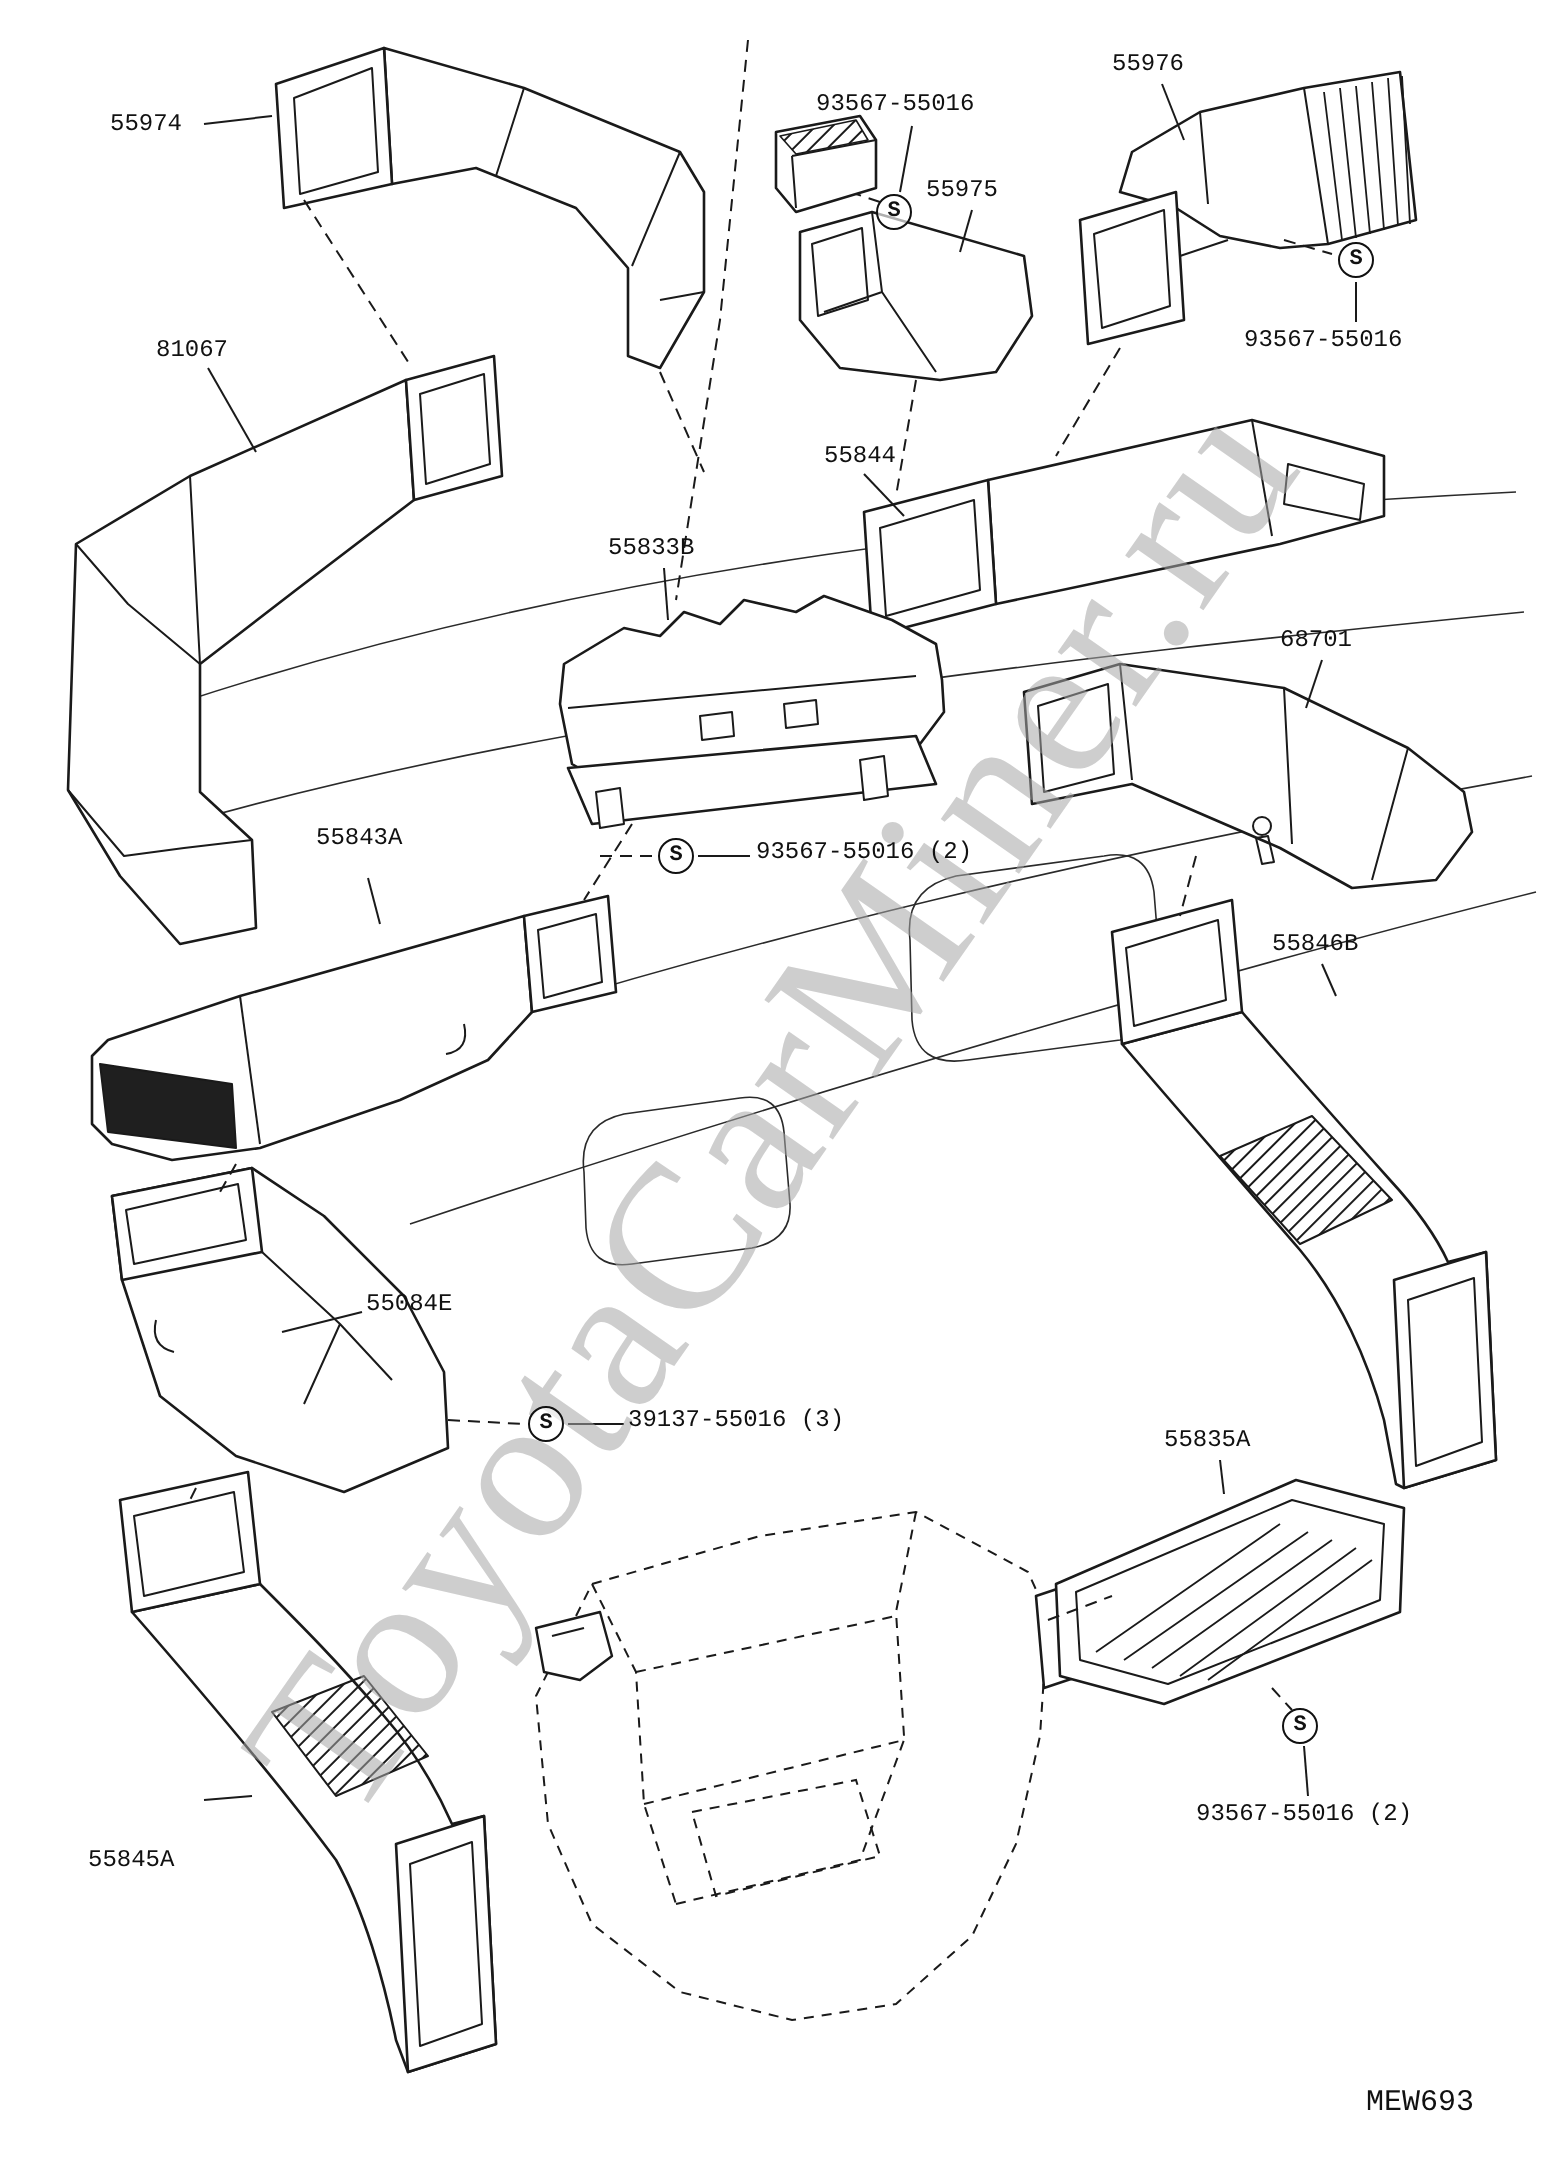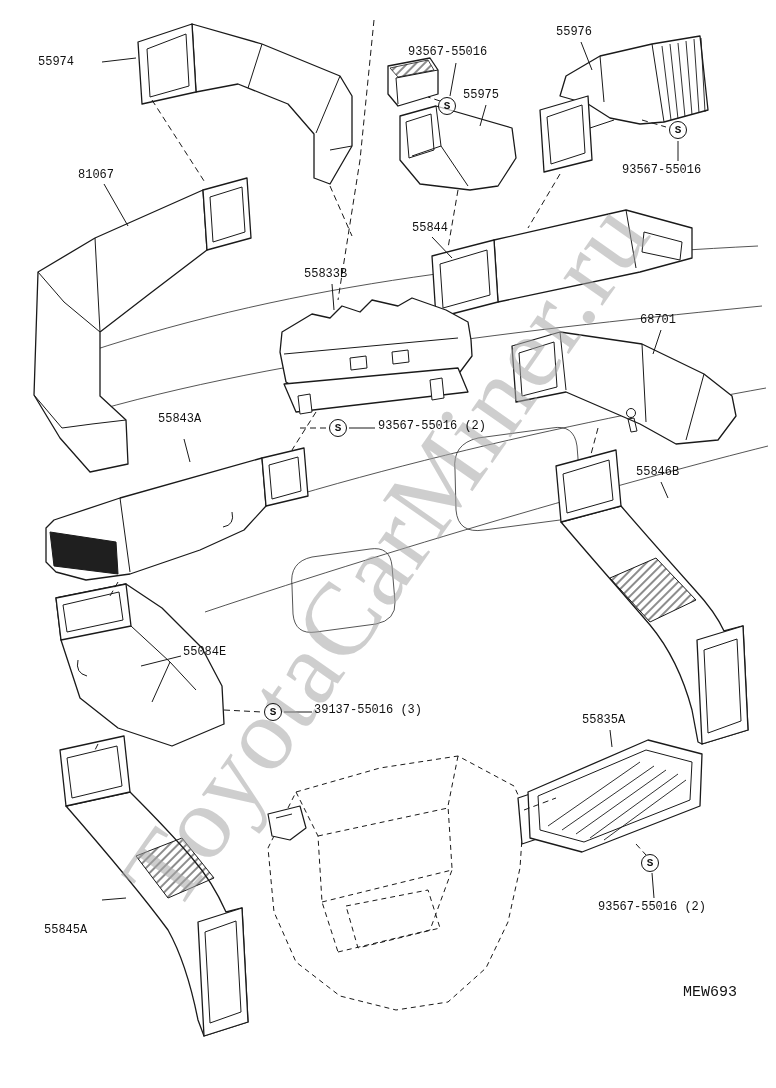--- a/index.html
+++ b/index.html
@@ -184,21 +184,21 @@
       <path d="M610,730 L612,747"></path>
       <path d="M102,900 L126,898"></path>
       <path d="M349,428 L375,428"></path>
       <path d="M284,712 L312,712"></path>
       <path d="M652,873 L654,898"></path>
     </g>
   </svg>
 
   <div id="watermark">ToyotaCarMiner.ru</div>
 
-  <div class="plabel" style="left:38px;top:55px">55974</div>
+  <div class="plabel" style="left:55px;top:55px">55974</div>
   <div class="plabel" style="left:78px;top:168px">81067</div>
   <div class="plabel" style="left:463px;top:88px">55975</div>
   <div class="plabel" style="left:556px;top:25px">55976</div>
   <div class="plabel" style="left:412px;top:221px">55844</div>
   <div class="plabel" style="left:304px;top:267px">55833B</div>
   <div class="plabel" style="left:640px;top:313px">68701</div>
   <div class="plabel" style="left:158px;top:412px">55843A</div>
   <div class="plabel" style="left:636px;top:465px">55846B</div>
   <div class="plabel" style="left:183px;top:645px">55084E</div>
   <div class="plabel" style="left:582px;top:713px">55835A</div>
@@ -219,15 +219,15 @@
   <div class="screw" style="left:329px;top:419px">
       <span>S</span>
     </div>
   <div class="screw" style="left:264px;top:703px">
       <span>S</span>
     </div>
   <div class="screw" style="left:641px;top:854px">
       <span>S</span>
     </div>
 
-  <div class="code" style="left:683px;top:984px">MEW693</div>
+  <div class="code" style="left:683px;top:1043px">MEW693</div>
 
 </div>
 
 </body></html>

